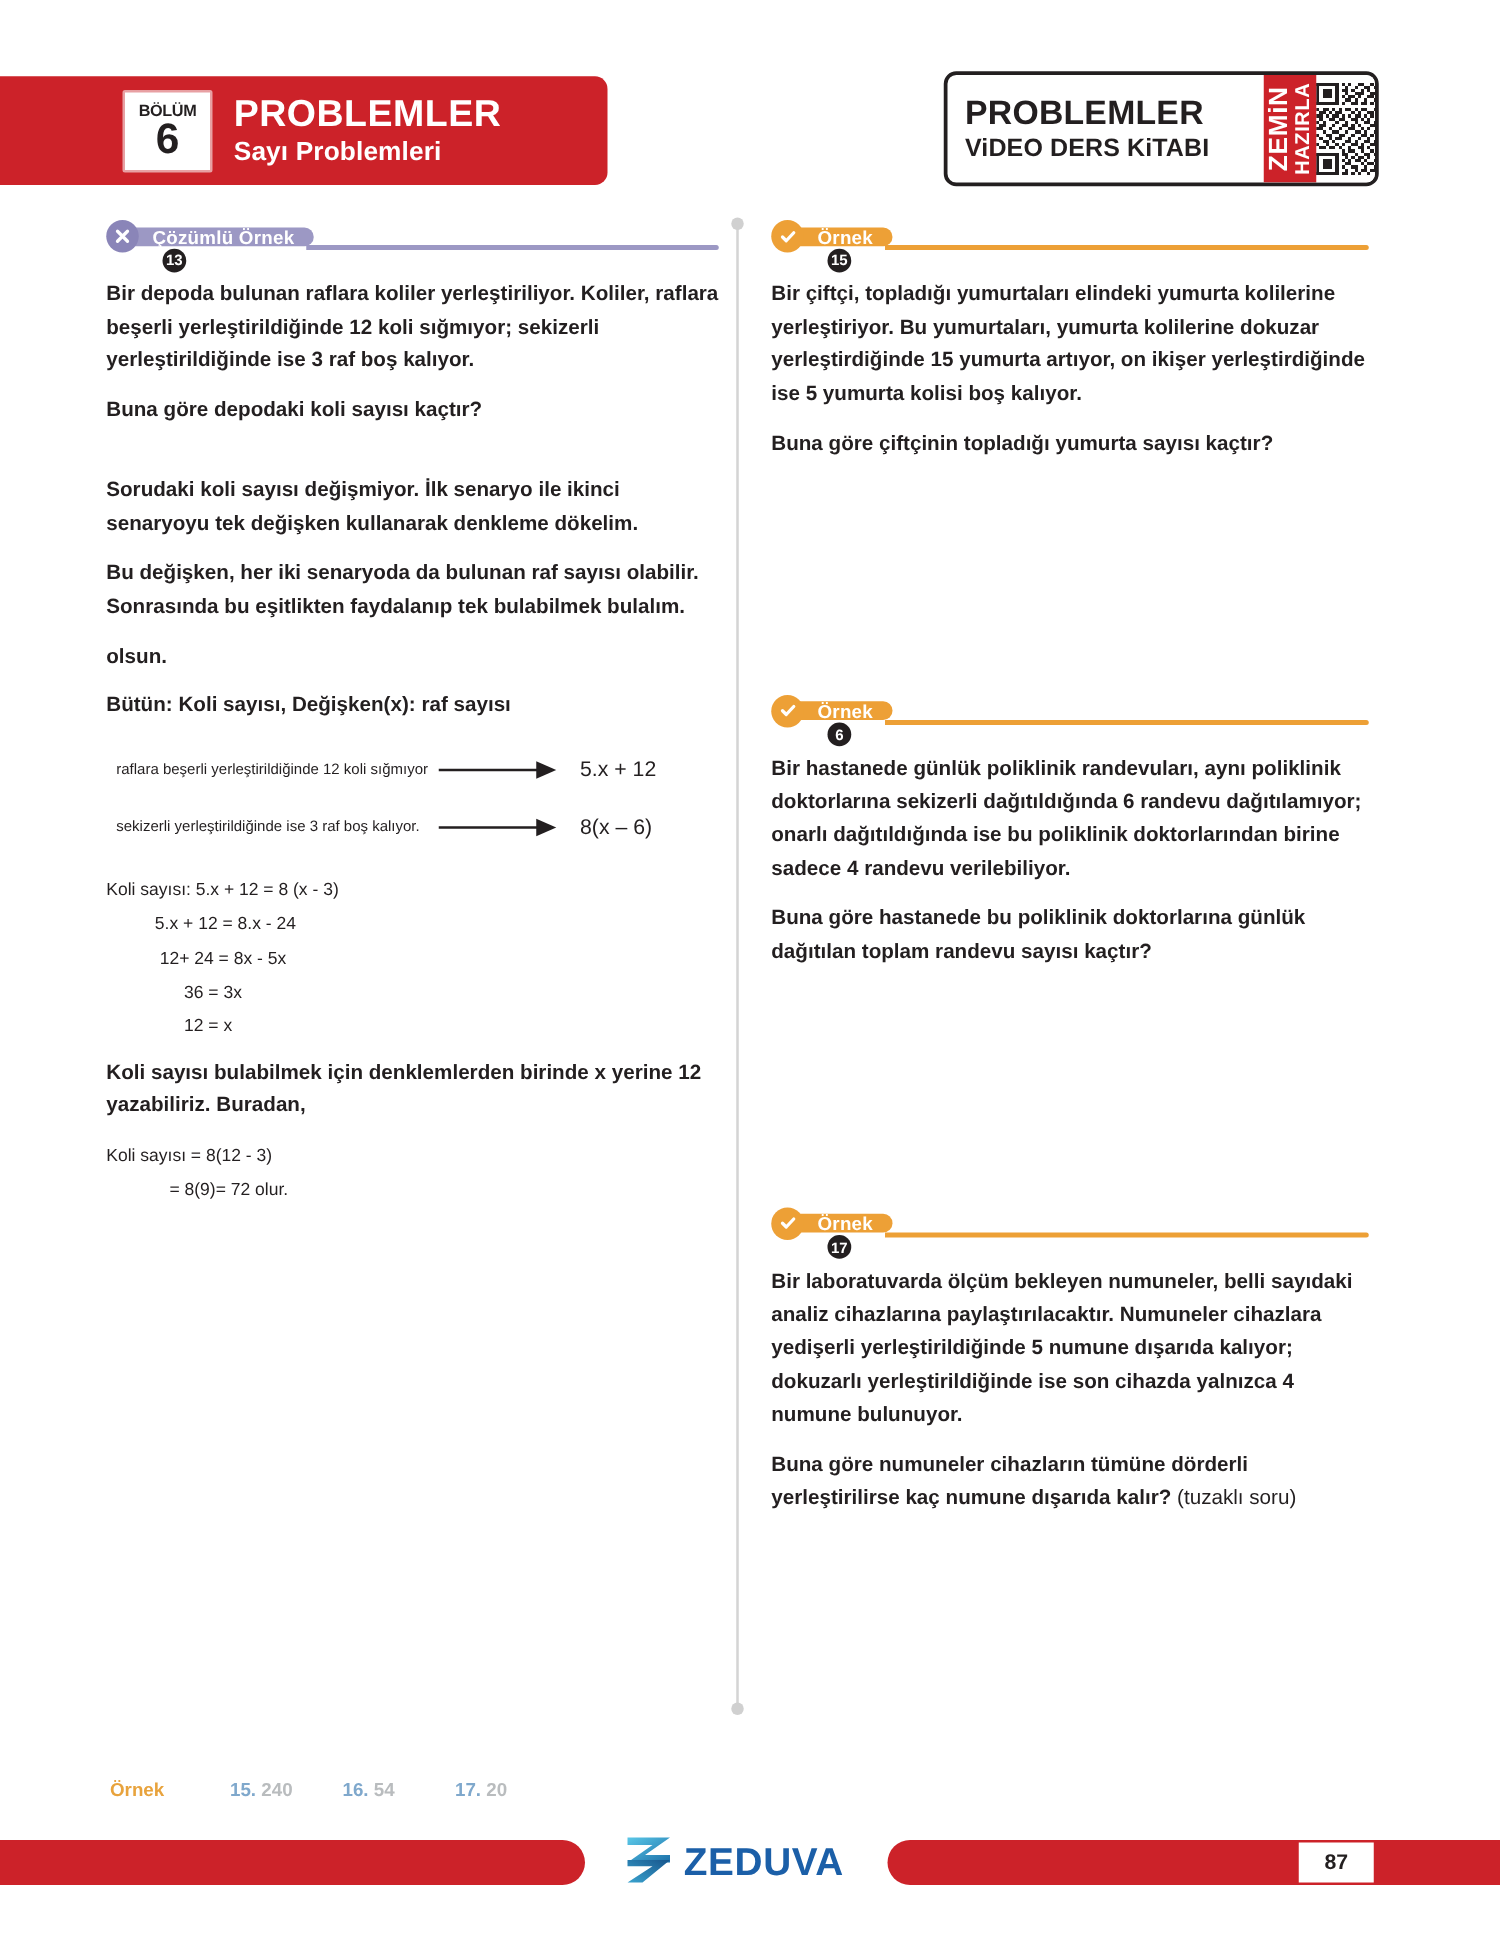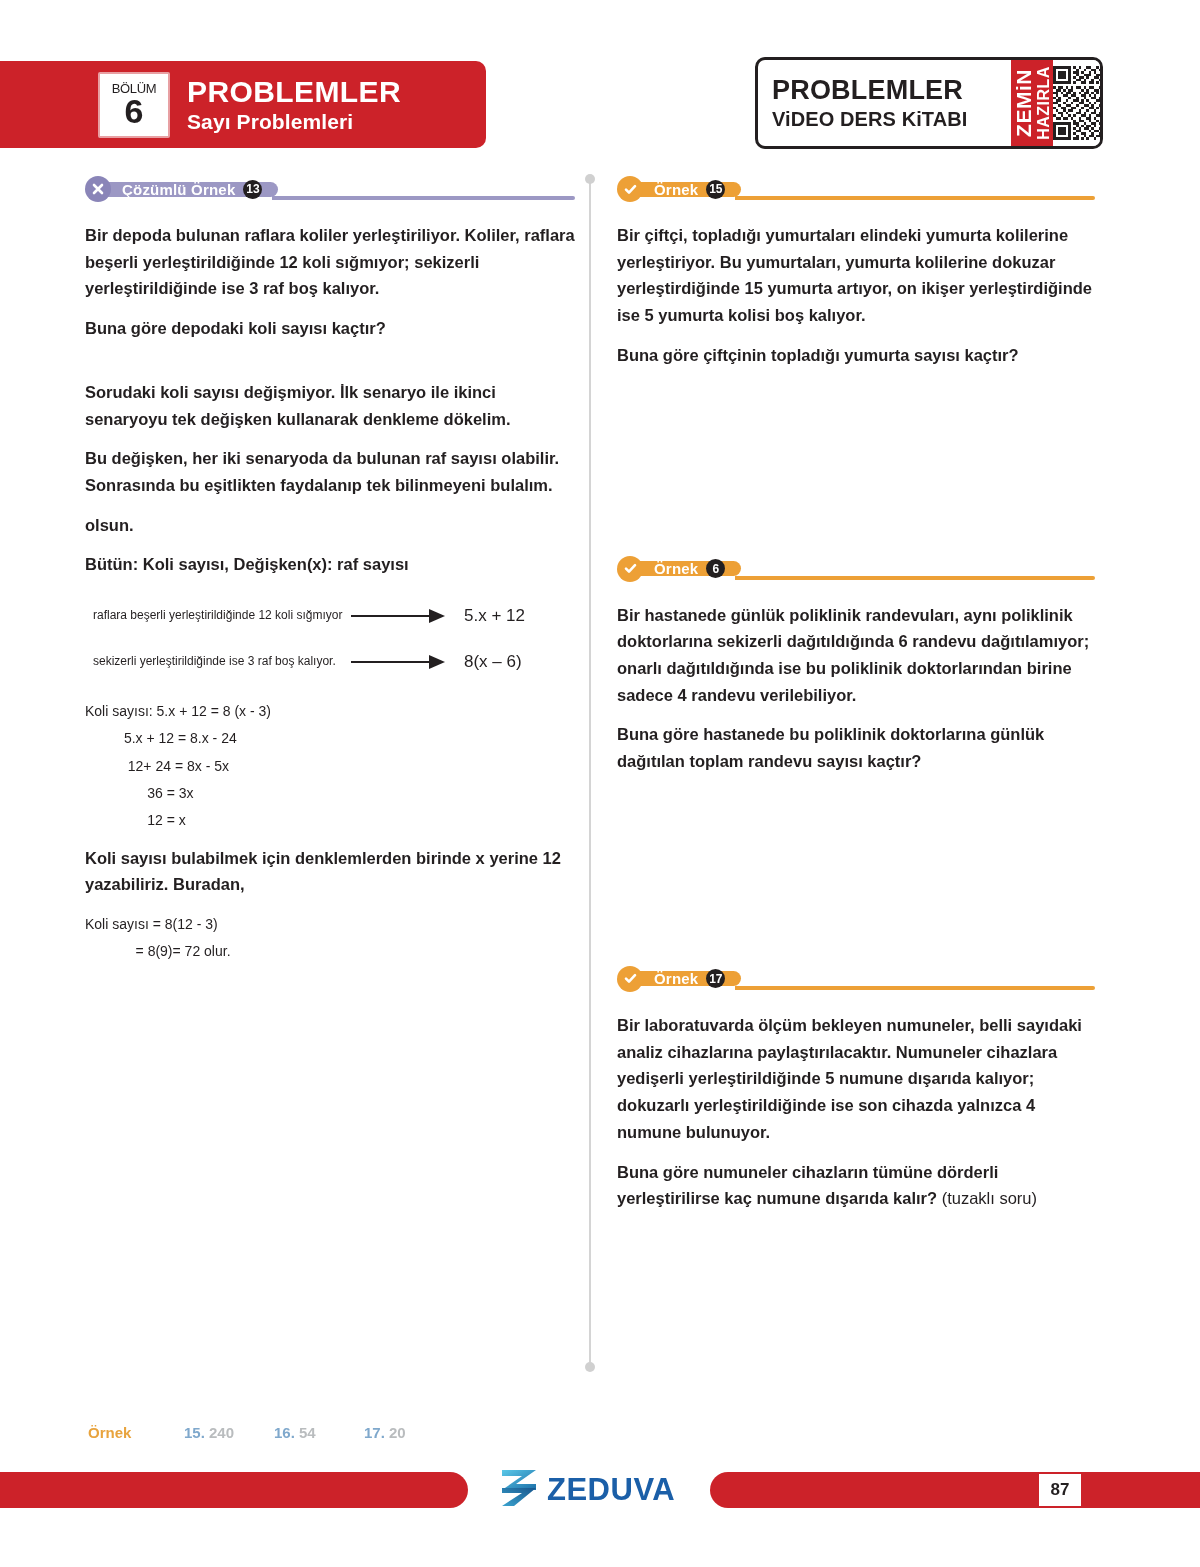--- a/index.html
+++ b/index.html
@@ -36,21 +36,21 @@
     border: 2px solid #e8a0a3;
     border-radius: 2px;
     display: flex;
     flex-direction: column;
     align-items: center;
     justify-content: center;
     line-height: 1;
   }
   .chapter-box .ch-label {
     font-size: 13px;
-    font-weight: normal;
+    font-weight: bold;
     letter-spacing: -0.3px;
     color: #231f20;
     margin-bottom: 1px;
   }
   .chapter-box .ch-num {
     font-size: 34px;
     font-weight: bold;
     color: #231f20;
     line-height: 0.92;
   }
@@ -185,24 +185,25 @@
     z-index: 3;
     flex: 0 0 auto;
   }
   .badge-icon.purple { background: #8a85b8; }
   .badge-icon.orange { background: #eda036; }
   .badge-tab {
     height: 15px;
     margin-left: -9px;
     padding: 0 16px 0 20px;
     display: flex;
-    align-items: center;
+    align-items: flex-start;
     border-radius: 0 11px 11px 0;
     position: relative;
     z-index: 2;
+    flex-direction: column;
   }
   .badge-tab.purple { background: #9c98c4; }
   .badge-tab.orange { background: #eda036; }
   .badge-label {
     font-size: 15px;
     font-weight: bold;
     color: #ffffff;
     letter-spacing: 0.2px;
     white-space: nowrap;
   }
@@ -356,21 +357,21 @@
     top: 1472px;
     width: 510px;
     height: 36px;
     background: #cc2229;
     border-radius: 18px 0 0 18px;
   }
   .page-num-box {
     position: absolute;
     left: 1039px;
     top: 1474px;
-    width: 42px;
+    width: 60px;
     height: 32px;
     background: #ffffff;
     display: flex;
     align-items: center;
     justify-content: center;
     font-size: 17px;
     font-weight: bold;
     color: #231f20;
   }
 </style>
@@ -659,21 +660,21 @@
     </span>
     <span class="badge-underline purple"></span>
   </div>
 
   <p class="body first">Bir depoda bulunan raflara koliler yerleştiriliyor. Koliler, raflara beşerli yerleştirildiğinde 12 koli sığmıyor; sekizerli yerleştirildiğinde ise 3 raf boş kalıyor.</p>
   <p class="body bold">Buna göre depodaki koli sayısı kaçtır?</p>
 
   <div class="gap-md"></div>
 
   <p class="body">Sorudaki koli sayısı değişmiyor. İlk senaryo ile ikinci senaryoyu tek değişken kullanarak denkleme dökelim.</p>
-  <p class="body">Bu değişken, her iki senaryoda da bulunan raf sayısı olabilir. Sonrasında bu eşitlikten faydalanıp tek bilinmeyeni bulalım.</p>
+  <p class="body">Bu değişken, her iki senaryoda da bulunan raf sayısı olabilir. Sonrasında bu eşitlikten faydalanıp tek bulabilmek bulalım.</p>
   <p class="body">olsun.</p>
   <p class="body">Bütün: Koli sayısı,     Değişken(x): raf sayısı</p>
 
   <div class="arrow-block">
     <div class="arrow-row">
       <div class="arrow-text">raflara beşerli yerleştirildiğinde 12 koli sığmıyor</div>
       <div class="arrow-graphic">
         <span class="shaft"></span>
           <span class="head"></span>
       </div>

